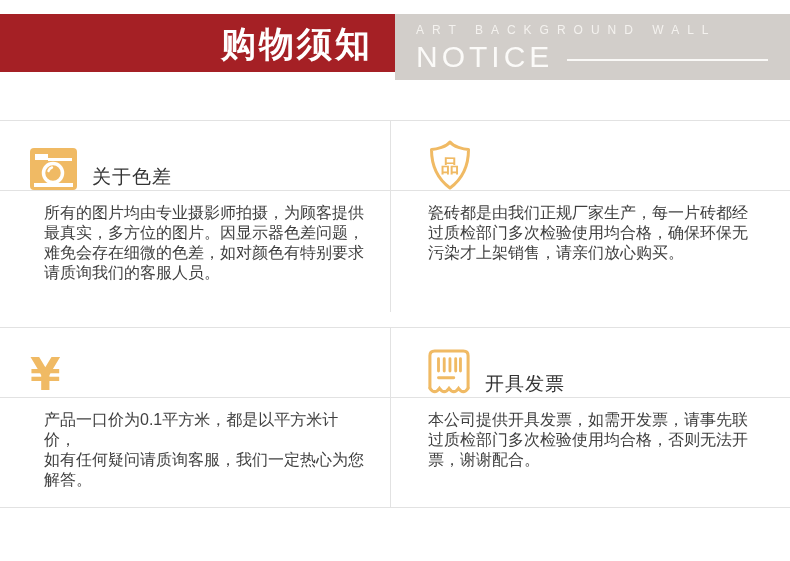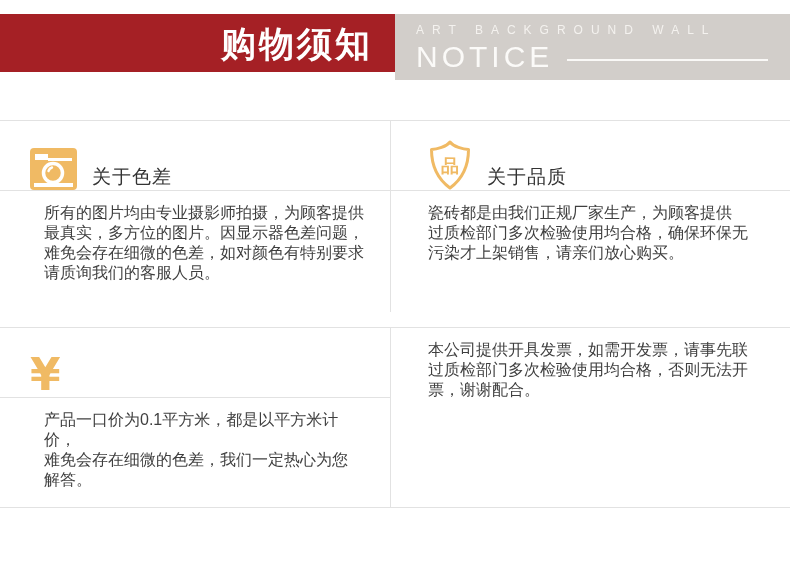--- a/index.html
+++ b/index.html
@@ -90,40 +90,56 @@
       </div>
 
       <div class="cell cell-right">
         <div class="sec-header">
           <span class="icon">
             <svg width="44" height="50" viewBox="0 0 44 50">
               <path d="M22 2 C18.5 6.5 9 9.5 3.5 9.5 C3.5 23 7 37 22 48 C37 37 40.5 23 40.5 9.5 C35 9.5 25.5 6.5 22 2 Z" fill="none" stroke="#F0BA64" stroke-width="3" stroke-linejoin="round"></path>
               <text x="22" y="32" text-anchor="middle" font-size="18" font-weight="bold" fill="#F0BA64">品</text>
             </svg>
           </span>
-          <span class="sec-title">关于品质</span>
         </div>
-        <div class="sec-body">瓷砖都是由我们正规厂家生产，为顾客提供
+        <div class="sec-body">瓷砖都是由我们正规厂家生产，每一片砖都经
 过质检部门多次检验使用均合格，确保环保无
 污染才上架销售，请亲们放心购买。</div>
       </div>
     </div>
 
     <div class="block block-b">
 
       <div class="cell cell-left">
         <div class="sec-header">
           <span class="yen">¥</span>
         </div>
         <div class="sec-body">产品一口价为0.1平方米，都是以平方米计价，
-难免会存在细微的色差，我们一定热心为您
+如有任何疑问请质询客服，我们一定热心为您
 解答。</div>
       </div>
 
       <div class="cell cell-right">
+        <div class="sec-header">
+          <span class="icon">
+            <svg width="42" height="48" viewBox="0 0 44 50">
+              <path d="M2 41 L2 7 Q2 2 7 2 L37 2 Q42 2 42 7 L42 41" fill="none" stroke="#F0BA64" stroke-width="3.2"></path>
+              <path d="M2 41 q5 7 10 0 q5 7 10 0 q5 7 10 0 q5 7 10 0" fill="none" stroke="#F0BA64" stroke-width="3.2" stroke-linecap="round"></path>
+              <g stroke="#F0BA64" stroke-width="3" stroke-linecap="round">
+                <line x1="11" y1="10" x2="11" y2="23"></line>
+                <line x1="17" y1="10" x2="17" y2="23"></line>
+                <line x1="23" y1="10" x2="23" y2="23"></line>
+                <line x1="29" y1="10" x2="29" y2="23"></line>
+                <line x1="34" y1="10" x2="34" y2="23"></line>
+                <line x1="11" y1="30" x2="27" y2="30"></line>
+              </g>
+            </svg>
+          </span>
+          <span class="sec-title">开具发票</span>
+        </div>
         <div class="sec-body">本公司提供开具发票，如需开发票，请事先联
 过质检部门多次检验使用均合格，否则无法开
 票，谢谢配合。</div>
       </div>
     </div>
 
   </div>
 </div>
 
 </body></html>

